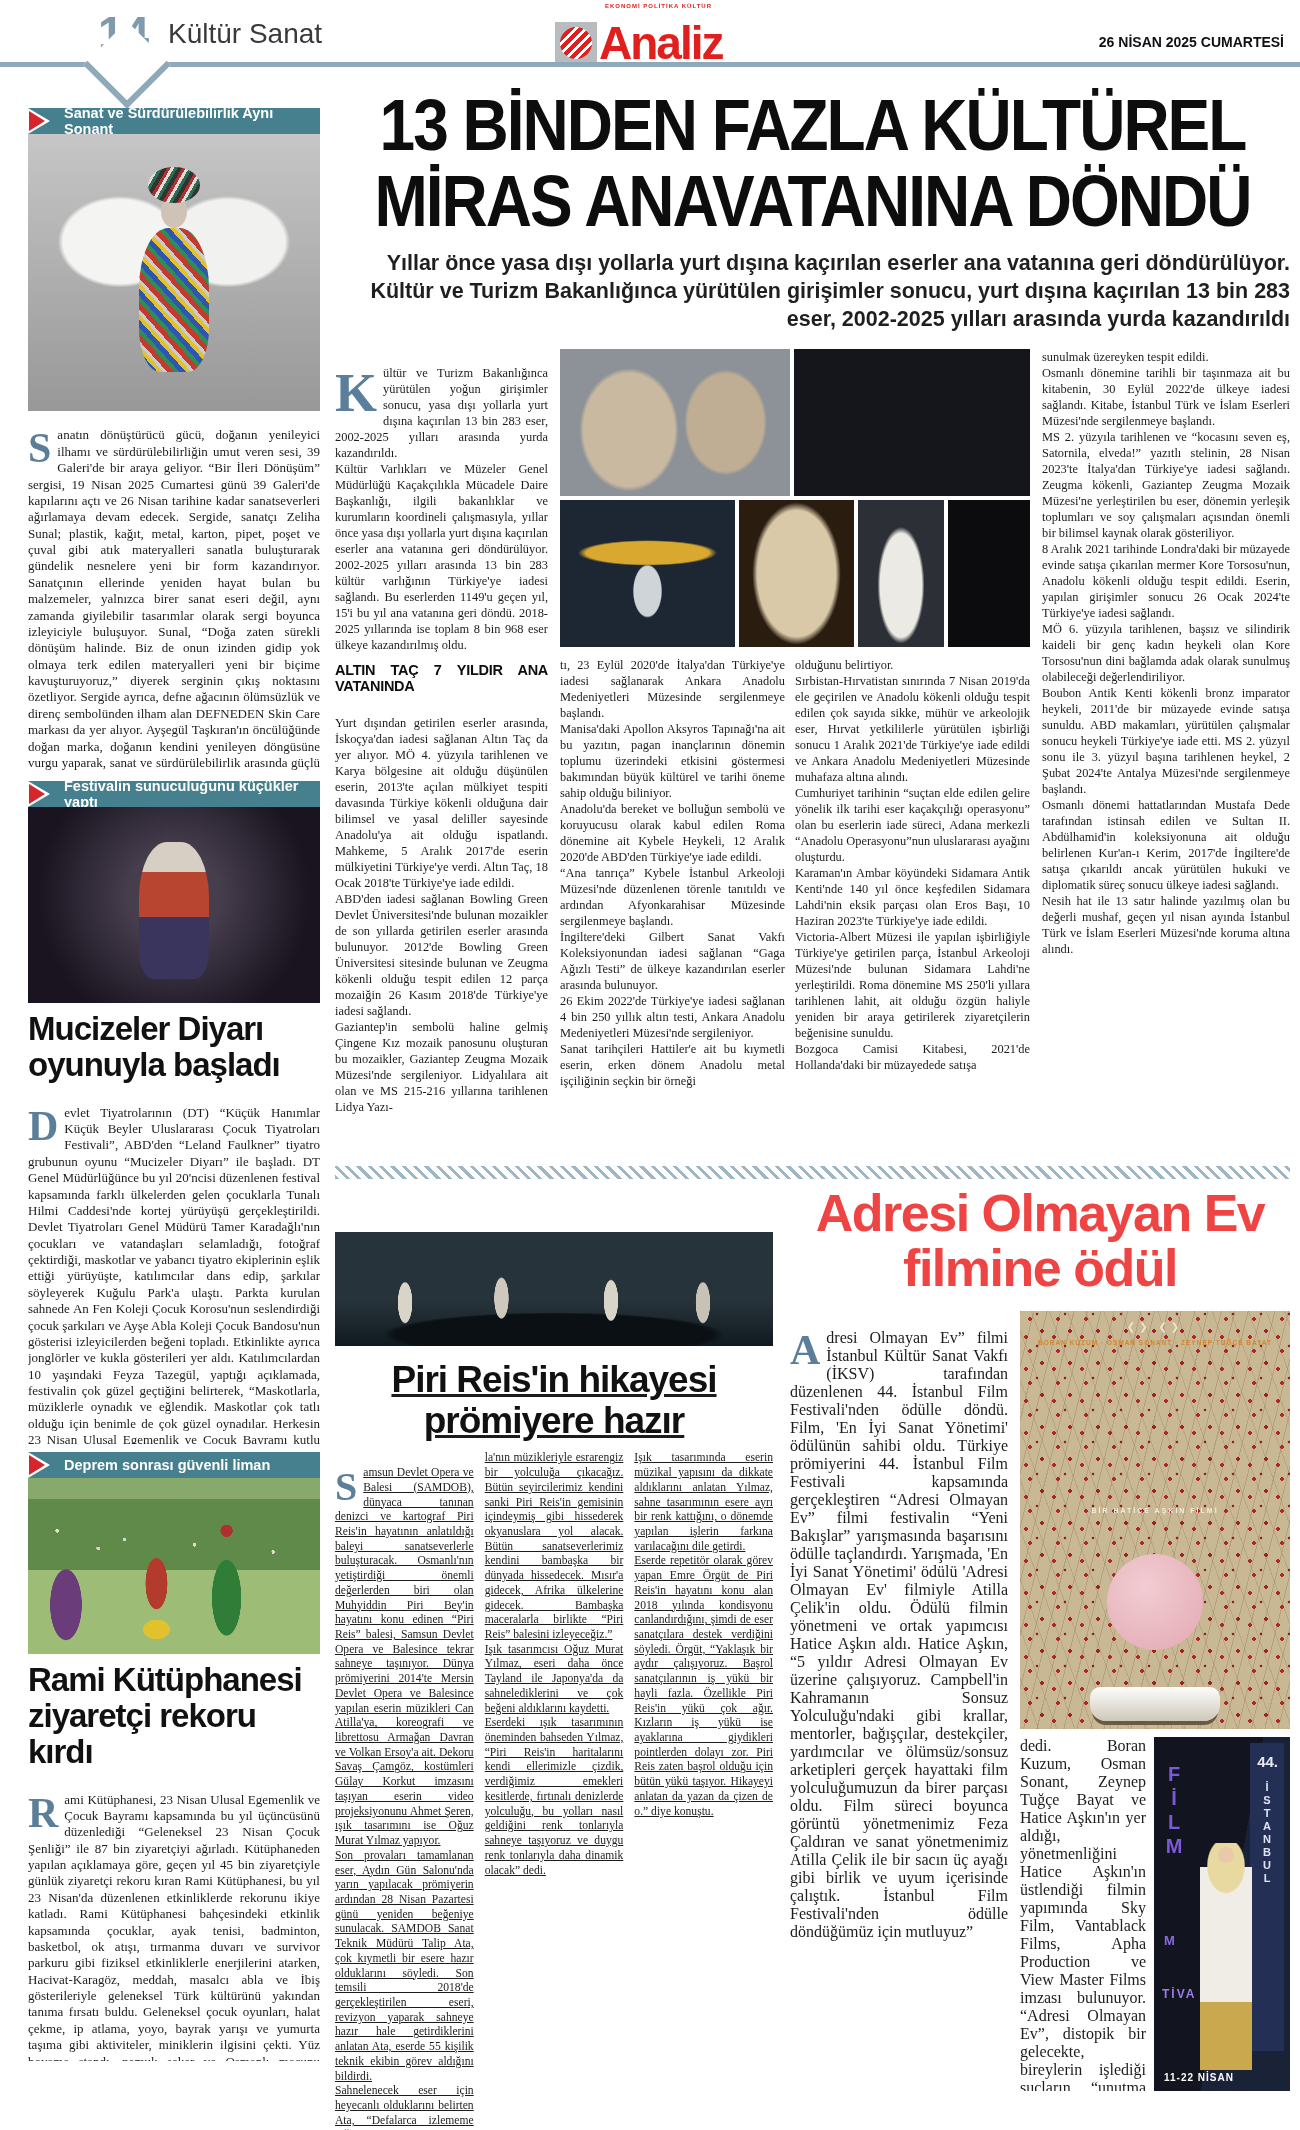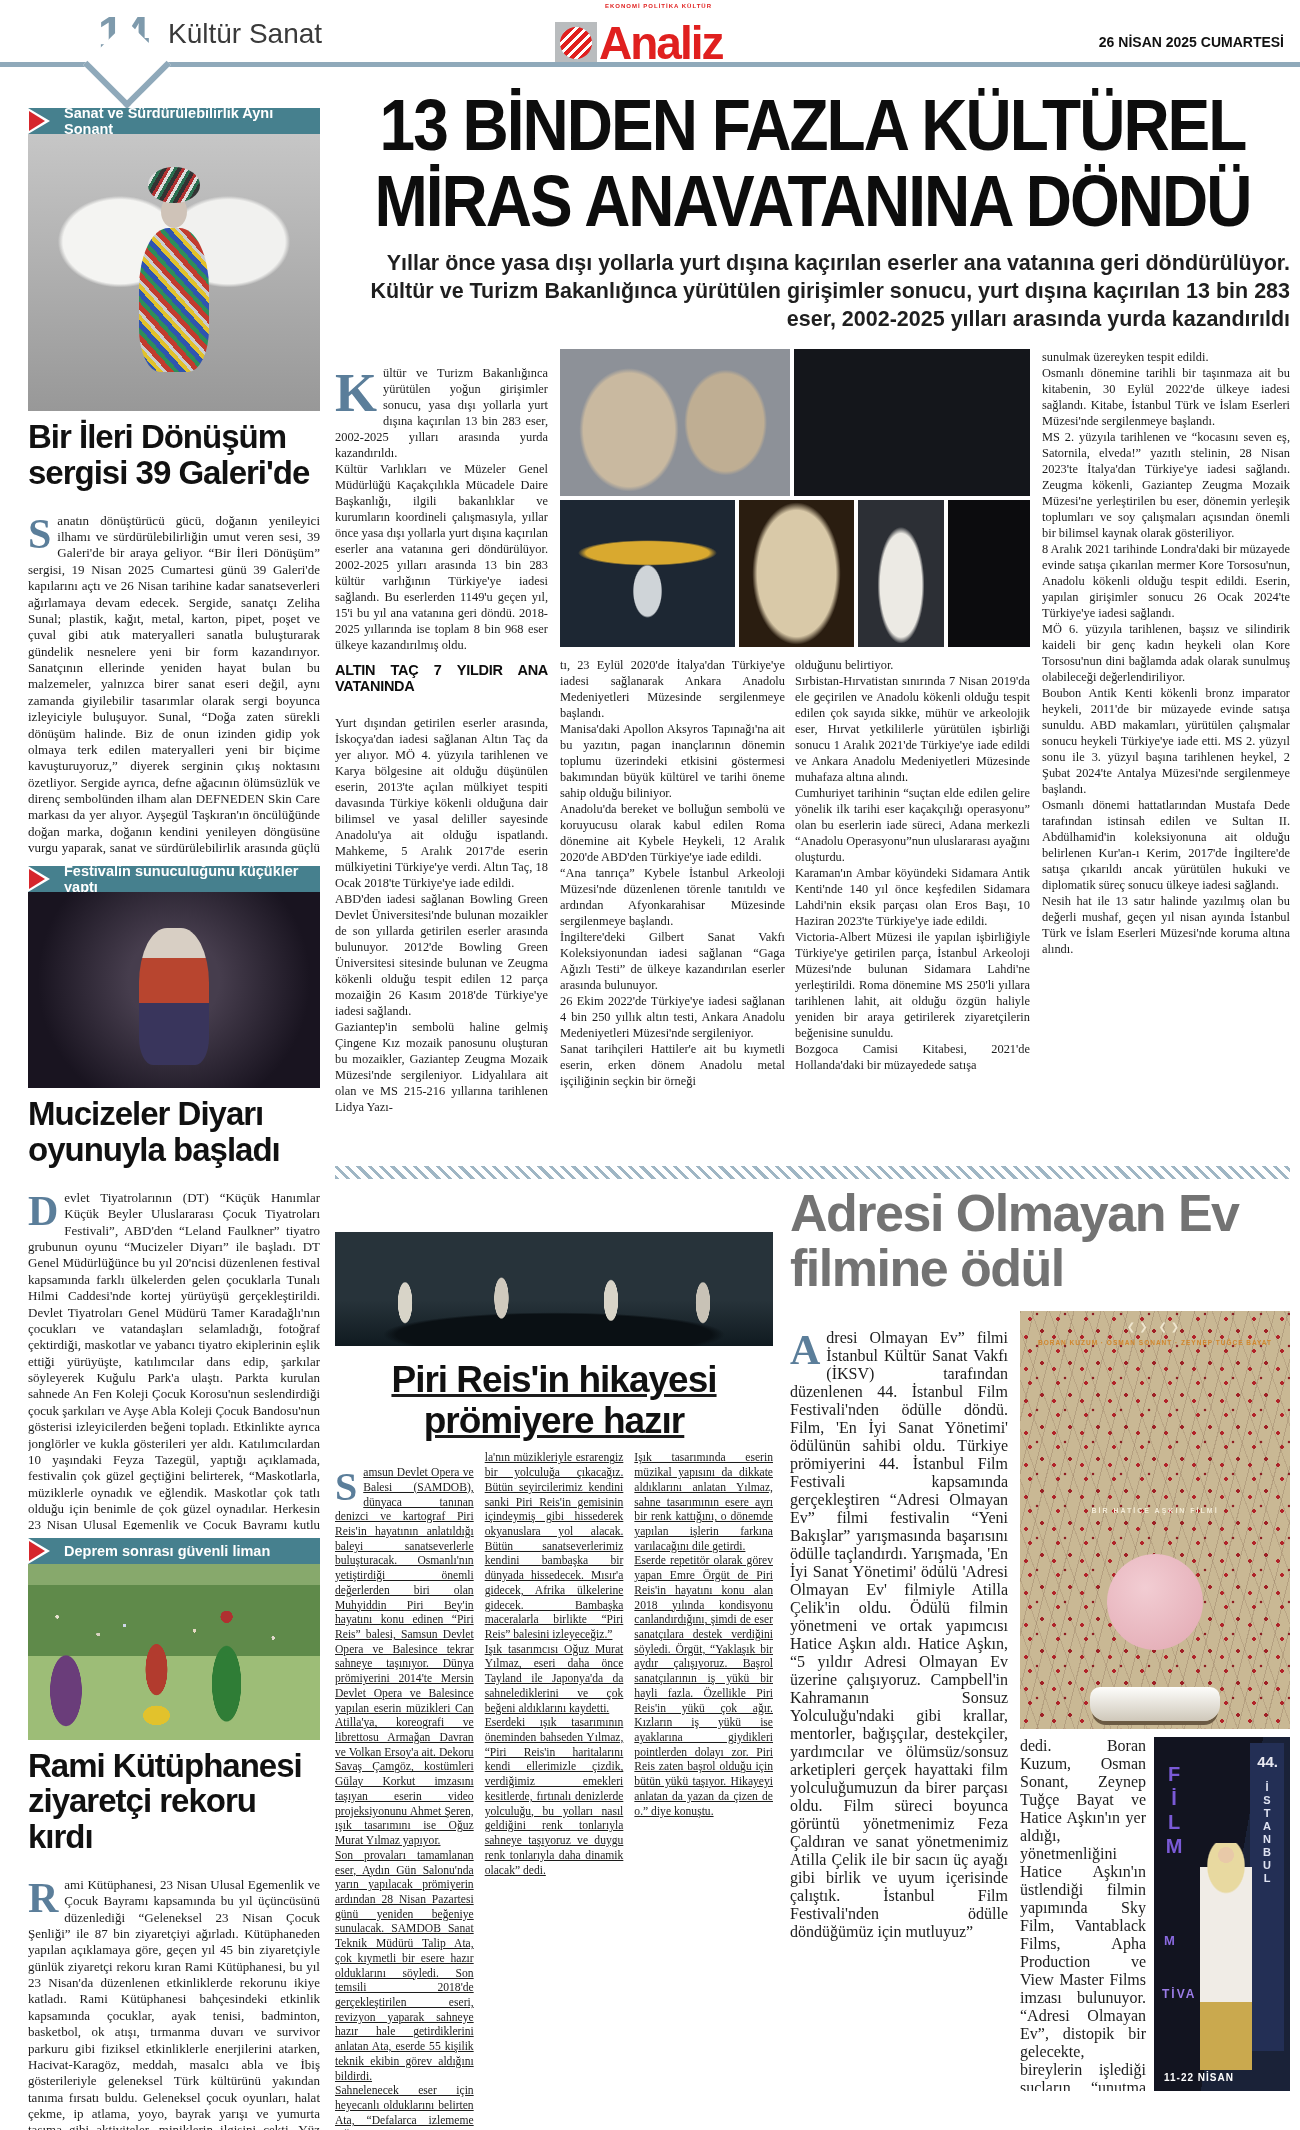--- a/index.html
+++ b/index.html
@@ -116,21 +116,21 @@
      radial-gradient(ellipse 12px 34px at 84% 62%,#c8c2b6 0 58%,transparent 62%),
      radial-gradient(ellipse 60% 30% at 50% 90%,#0a1014 0 60%,transparent 65%);}
   .p-title{font:bold 37px/1.1 "Liberation Sans",sans-serif;letter-spacing:-1px;text-align:center;margin:14px 0 10px 0;color:#111;}
   .p-cols{display:flex;gap:11px;height:690px;overflow:hidden;}
   .p-cols .col{flex:1;}
   .p-cols .sbody{font-size:11.6px;line-height:1.27;}
   .p-cols .dc{font-size:40px;}
 
   
   .adresi{position:absolute;left:790px;top:1186px;width:500px;}
-  .a-title{font:bold 52px/1.05 "Liberation Sans",sans-serif;letter-spacing:-1.5px;text-align:left;color:#737373;margin-bottom:16px;}
+  .a-title{font:bold 52px/1.05 "Liberation Sans",sans-serif;letter-spacing:-1.5px;text-align:center;color:#ef4444;margin-bottom:16px;}
   .a-body{display:flex;gap:12px;}
   .a-c1{width:218px;flex:none;height:780px;overflow:hidden;}
   .a-right{flex:1;}
   .poster{position:relative;height:418px;overflow:hidden;background:
      radial-gradient(circle 2px at 10px 8px,#b3232a 90%,transparent),
      radial-gradient(circle 2px at 22px 20px,#a02026 90%,transparent),
      radial-gradient(circle 2px at 6px 26px,#b3232a 90%,transparent),
      radial-gradient(circle 1.6px at 17px 3px,#8f1d22 90%,transparent),
      #c9b894;background-size:28px 32px;}
   .poster::before{content:"";position:absolute;inset:0;opacity:.5;background:
@@ -183,21 +183,20 @@
     <div class="label">
       <span class="arrow"></span>
       <span>Sanat ve Sürdürülebilirlik Aynı Sonant</span>
     </div>
     <div class="ph ph1">
       <span class="wings"></span>
       <span class="dress"></span>
       <span class="head"></span>
       <span class="hat"></span>
     </div>
-    <div class="rail-title">Bir İleri Dönüşüm sergisi 39 Galeri'de</div>
     <div class="sbody" style="height:362px;overflow:hidden">
       <span class="dc">S</span><span>anatın dönüştürücü gücü, doğanın yenileyici ilhamı ve sürdürülebilirliğin umut veren sesi, 39 Galeri'de bir araya geliyor. “Bir İleri Dönüşüm” sergisi, 19 Nisan 2025 Cumartesi günü 39 Galeri'de kapılarını açtı ve 26 Nisan tarihine kadar sanatseverleri ağırlamaya devam edecek. Sergide, sanatçı Zeliha Sunal; plastik, kağıt, metal, karton, pipet, poşet ve çuval gibi atık materyalleri sanatla buluşturarak gündelik nesnelere yeni bir form kazandırıyor. Sanatçının ellerinde yeniden hayat bulan bu malzemeler, yalnızca birer sanat eseri değil, aynı zamanda giyilebilir tasarımlar olarak sergi boyunca izleyiciyle buluşuyor. Sunal, “Doğa zaten sürekli dönüşüm halinde. Biz de onun izinden gidip yok olmaya terk edilen materyalleri yeni bir biçime kavuşturuyoruz,” diyerek serginin çıkış noktasını özetliyor. Sergide ayrıca, defne ağacının ölümsüzlük ve direnç sembolünden ilham alan DEFNEDEN Skin Care markası da yer alıyor. Ayşegül Taşkıran'ın öncülüğünde doğan marka, doğanın kendini yenileyen döngüsüne vurgu yaparak, sanat ve sürdürülebilirlik arasında güçlü bir bağ kuruyor.</span>
     </div>
     <div class="label" style="margin-top:8px">
       <span class="arrow"></span>
       <span>Festivalin sunuculuğunu küçükler yaptı</span>
     </div>
     <div class="ph ph2">
       <span class="fig"></span>
     </div>

